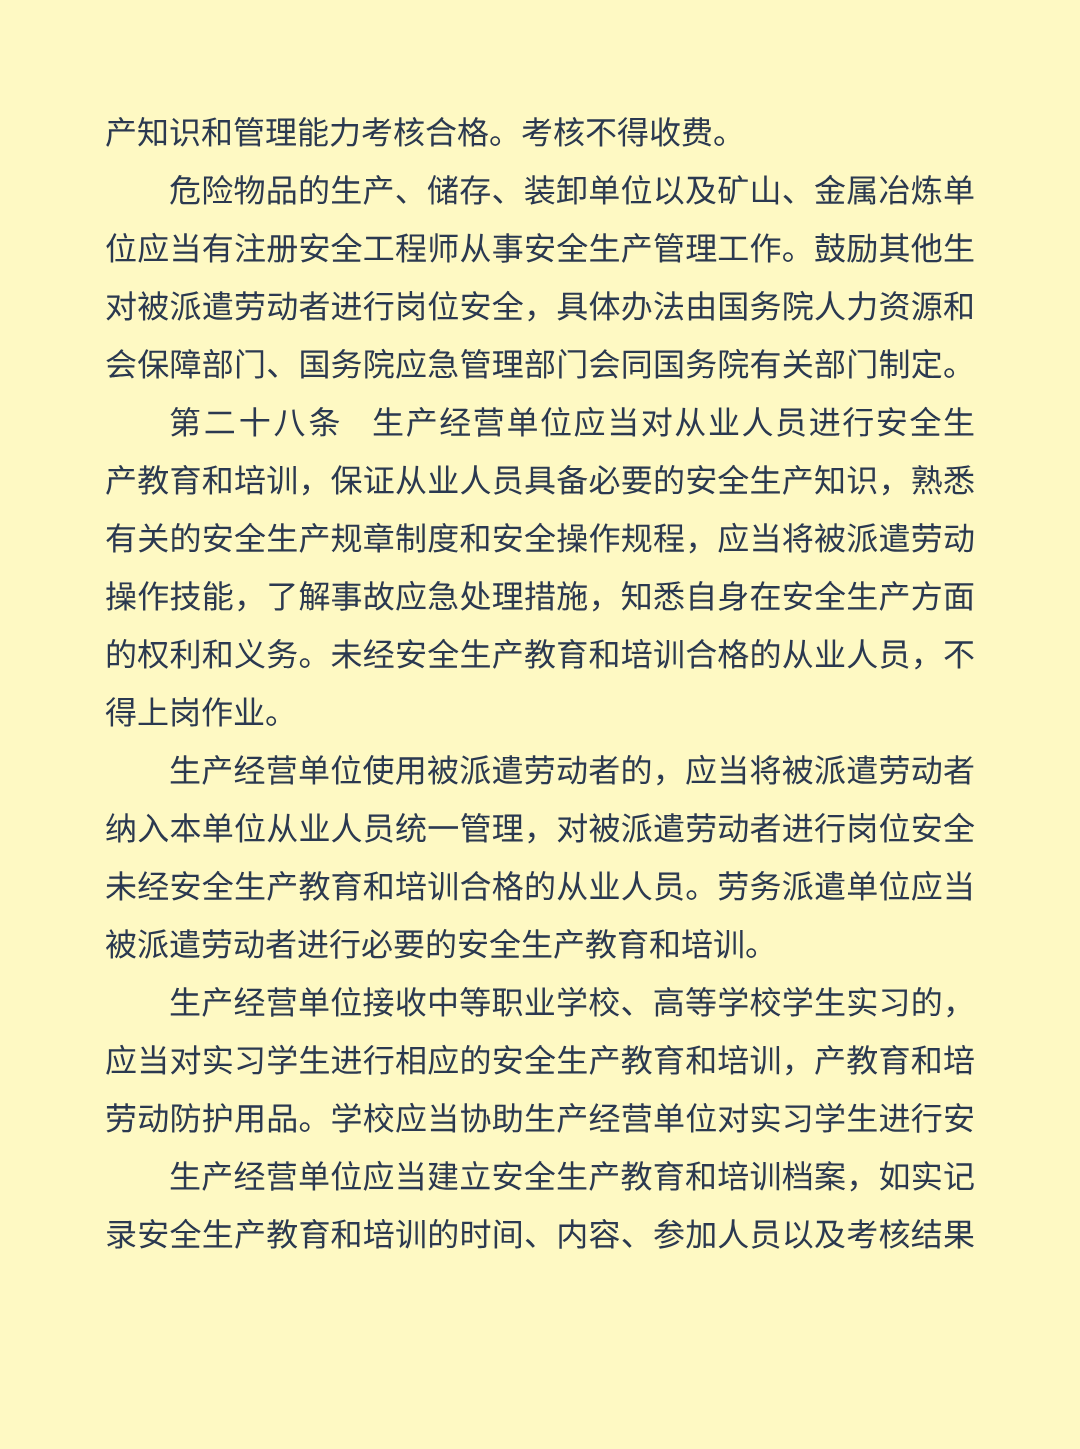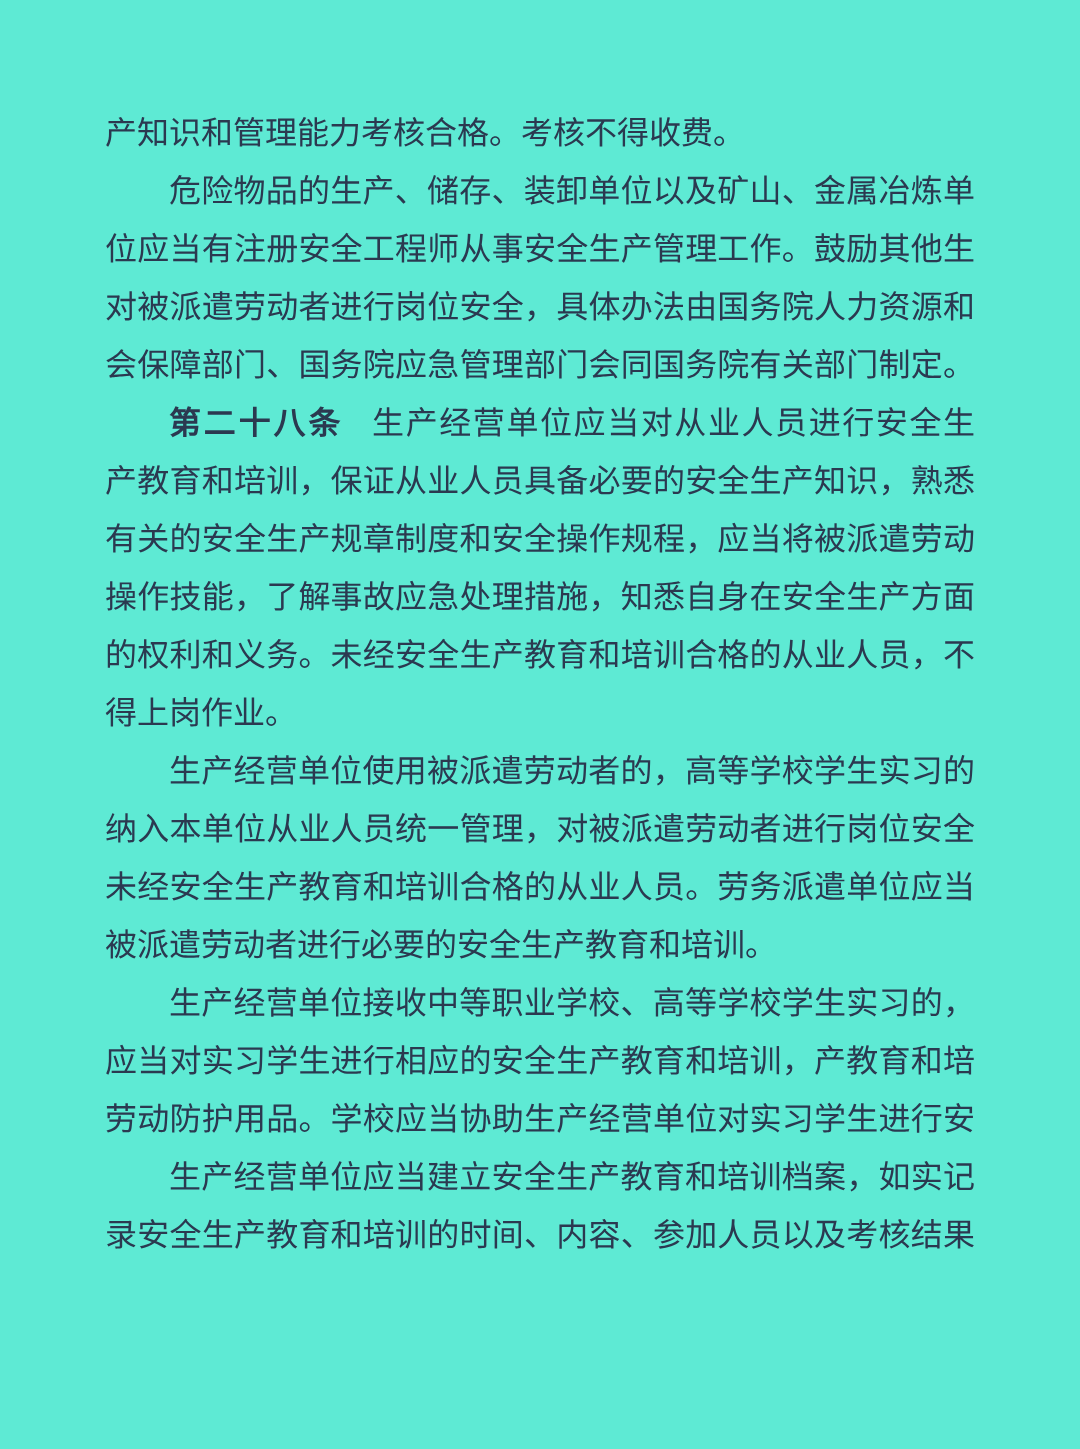--- a/index.html
+++ b/index.html
@@ -33,46 +33,46 @@
     text-align-last: justify;
     text-justify: inter-character;
   }
   
   .indent {
     text-indent: 2em;
   }
   
   .article-no {
     font-family: "Liberation Sans", "DejaVu Sans", sans-serif;
-    font-weight: 700;
+    font-weight: 400;
     margin-right: 0.9em;
     letter-spacing: 0.04em;
   }
 </style>
 </head>
 <body>
 
-<div class="page" style="background: #5eead4; color: rgb(43, 57, 80);">
+<div class="page" style="background: #fef9c3; color: rgb(43, 57, 80);">
 
   <div class="line">产知识和管理能力考核合格。考核不得收费。</div>
   <div class="line fill indent">危险物品的生产、储存、装卸单位以及矿山、金属冶炼单</div>
   <div class="line fill">位应当有注册安全工程师从事安全生产管理工作。鼓励其他生</div>
   <div class="line fill">对被派遣劳动者进行岗位安全，具体办法由国务院人力资源和社</div>
   <div class="line fill">会保障部门、国务院应急管理部门会同国务院有关部门制定。</div>
 
   <div class="line fill indent">
     <span class="article-no">第二十八条</span><span>生产经营单位应当对从业人员进行安全生</span>
   </div>
 
   <div class="line fill">产教育和培训，保证从业人员具备必要的安全生产知识，熟悉</div>
   <div class="line fill">有关的安全生产规章制度和安全操作规程，应当将被派遣劳动者</div>
   <div class="line fill">操作技能，了解事故应急处理措施，知悉自身在安全生产方面</div>
   <div class="line fill">的权利和义务。未经安全生产教育和培训合格的从业人员，不</div>
   <div class="line">得上岗作业。</div>
-  <div class="line fill indent">生产经营单位使用被派遣劳动者的，高等学校学生实习的</div>
+  <div class="line fill indent">生产经营单位使用被派遣劳动者的，应当将被派遣劳动者</div>
   <div class="line fill">纳入本单位从业人员统一管理，对被派遣劳动者进行岗位安全</div>
   <div class="line fill">未经安全生产教育和培训合格的从业人员。劳务派遣单位应当对</div>
   <div class="line">被派遣劳动者进行必要的安全生产教育和培训。</div>
   <div class="line fill indent">生产经营单位接收中等职业学校、高等学校学生实习的，</div>
   <div class="line fill">应当对实习学生进行相应的安全生产教育和培训，产教育和培训</div>
   <div class="line fill">劳动防护用品。学校应当协助生产经营单位对实习学生进行安</div>
   <div class="line fill indent">生产经营单位应当建立安全生产教育和培训档案，如实记</div>
   <div class="line fill">录安全生产教育和培训的时间、内容、参加人员以及考核结果</div>
 
 </div>

